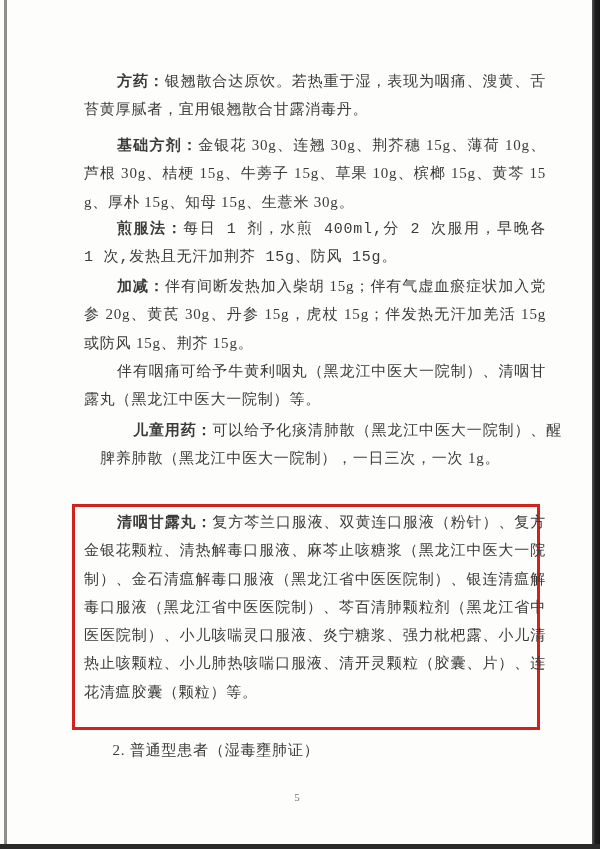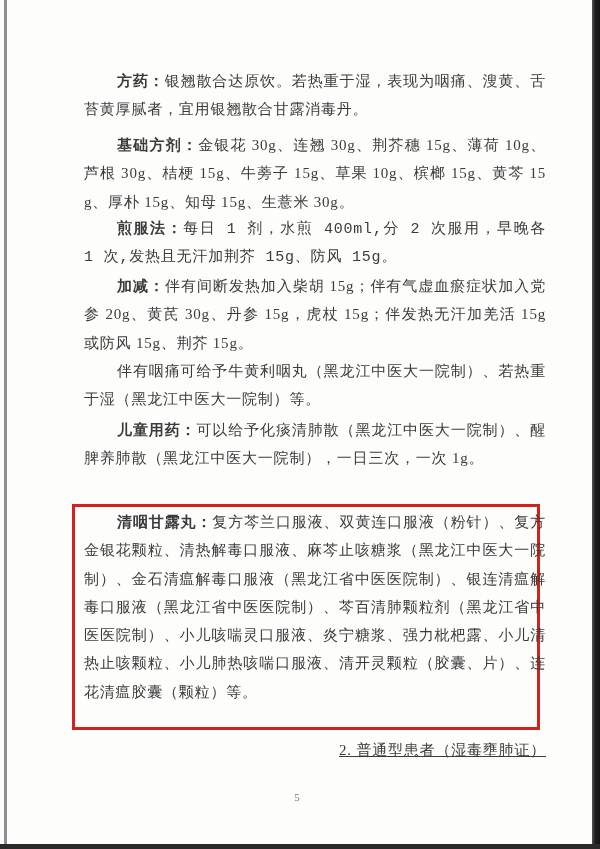--- a/index.html
+++ b/index.html
@@ -27,23 +27,23 @@
     text-align:justify;text-justify:inter-character;
     word-break:break-all;
     text-indent:2.2em;
   }
   .para .lbl{font-weight:bold;}
   .p1{top:67px;}
   .p2{top:131px;font-family:Liberation Serif, serif;}
   .p3{top:216px;font-family:Liberation Mono, monospace;}
   .p4{top:272px;}
   .p5{top:357px;}
-  .p6{top:416px;}
+  .p6{top:416px;margin-left:16px;}
   .p7{top:508px;}
-  .p8{top:736px;text-align:right;text-indent:1.9em;text-decoration:underline;}
+  .p8{top:736px;text-align:left;text-indent:1.9em;}
   .highlight-box{
     position:absolute;left:72px;top:504px;width:462px;height:220px;
     border:3px solid #d2221e;background:transparent;
   }
   .page-number{
     position:absolute;left:0;top:791px;width:594px;
     text-align:center;font-size:11px;color:#777;
     font-family:"Liberation Serif","DejaVu Serif",serif;
   }
 </style>
@@ -57,21 +57,21 @@
 <div class="highlight-box"></div>
 
 <div class="para p1"><span class="lbl">方药：</span><span>银翘散合达原饮。若热重于湿，表现为咽痛、溲黄、舌苔黄厚腻者，宜用银翘散合甘露消毒丹。</span></div>
 
 <div class="para p2"><span class="lbl">基础方剂：</span><span>金银花 30g、连翘 30g、荆芥穗 15g、薄荷 10g、 芦根 30g、桔梗 15g、牛蒡子 15g、草果 10g、槟榔 15g、黄芩 15g、厚朴 15g、知母 15g、生薏米 30g。</span></div>
 
 <div class="para p3"><span class="lbl">煎服法：</span><span>每日 1 剂，水煎 400ml,分 2 次服用，早晚各 1 次,发热且无汗加荆芥 15g、防风 15g。</span></div>
 
 <div class="para p4"><span class="lbl">加减：</span><span>伴有间断发热加入柴胡 15g；伴有气虚血瘀症状加入党参 20g、黄芪 30g、丹参 15g，虎杖 15g；伴发热无汗加羌活 15g 或防风 15g、荆芥 15g。</span></div>
 
-<div class="para p5"><span>伴有咽痛可给予牛黄利咽丸（黑龙江中医大一院制）、若热重于湿（黑龙江中医大一院制）等。</span></div>
+<div class="para p5"><span>伴有咽痛可给予牛黄利咽丸（黑龙江中医大一院制）、清咽甘露丸（黑龙江中医大一院制）等。</span></div>
 
 <div class="para p6"><span class="lbl">儿童用药：</span><span>可以给予化痰清肺散（黑龙江中医大一院制）、醒脾养肺散（黑龙江中医大一院制），一日三次，一次 1g。</span></div>
 
 <div class="para p7"><span class="lbl">清咽甘露丸：</span><span>复方芩兰口服液、双黄连口服液（粉针）、复方金银花颗粒、清热解毒口服液、麻芩止咳糖浆（黑龙江中医大一院制）、金石清瘟解毒口服液（黑龙江省中医医院制）、银连清瘟解毒口服液（黑龙江省中医医院制）、芩百清肺颗粒剂（黑龙江省中医医院制）、小儿咳喘灵口服液、炎宁糖浆、强力枇杷露、小儿清热止咳颗粒、小儿肺热咳喘口服液、清开灵颗粒（胶囊、片）、连花清瘟胶囊（颗粒）等。</span></div>
 
 <div class="para p8"><span>2. 普通型患者（湿毒壅肺证）</span></div>
 
 <div class="page-number">5</div>
 
 </body></html>

